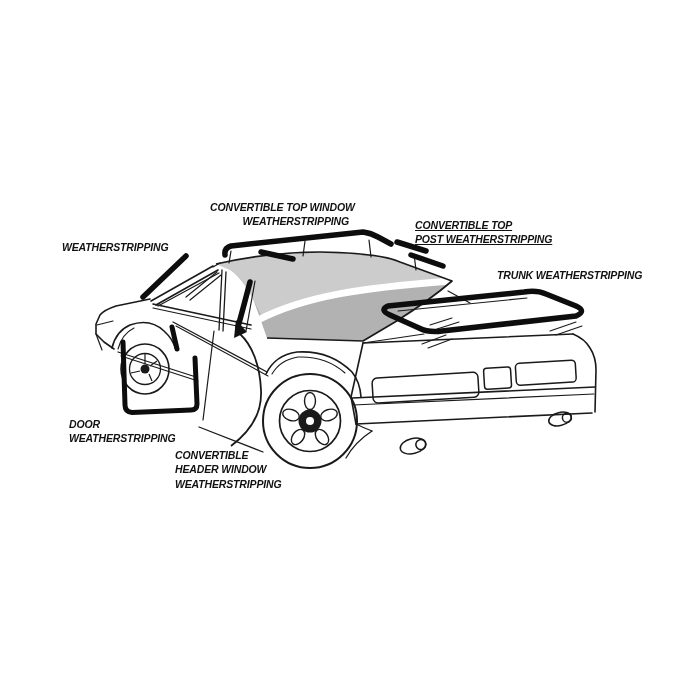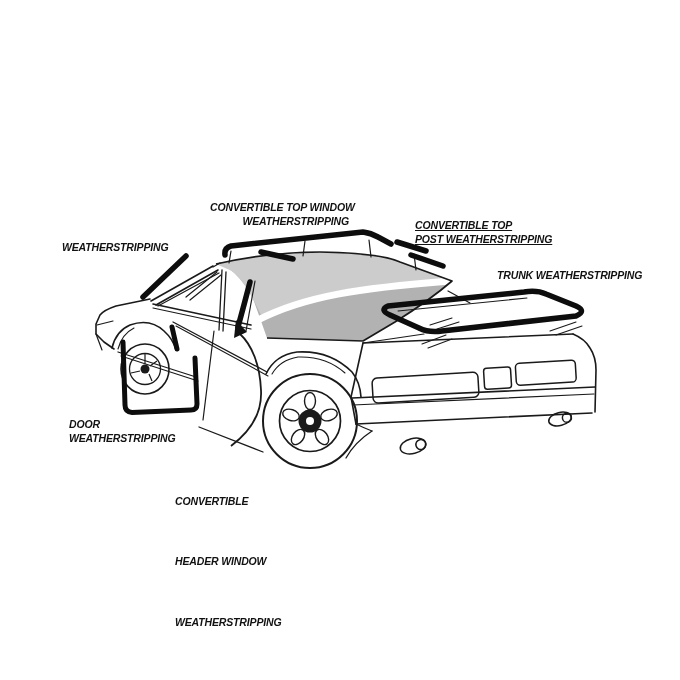--- a/index.html
+++ b/index.html
@@ -11,21 +11,21 @@
   .callout{
     position:absolute;
     font:italic 700 10.5px/13.5px "Liberation Sans",sans-serif;
     color:#111;
     letter-spacing:-0.15px;
     white-space:nowrap;
   }
   .callout span{display:block;}
   .align-right{text-align:right;}
   .align-center{}
-  .lh-wide span{line-height:14.3px;margin-top:46px;}
+  .lh-wide span{line-height:14.3px;}
 </style>
 </head>
 <body>
 
 <div class="stage">
 
   <svg width="680" height="680" viewBox="0 0 680 680">
 
     <g>
 

